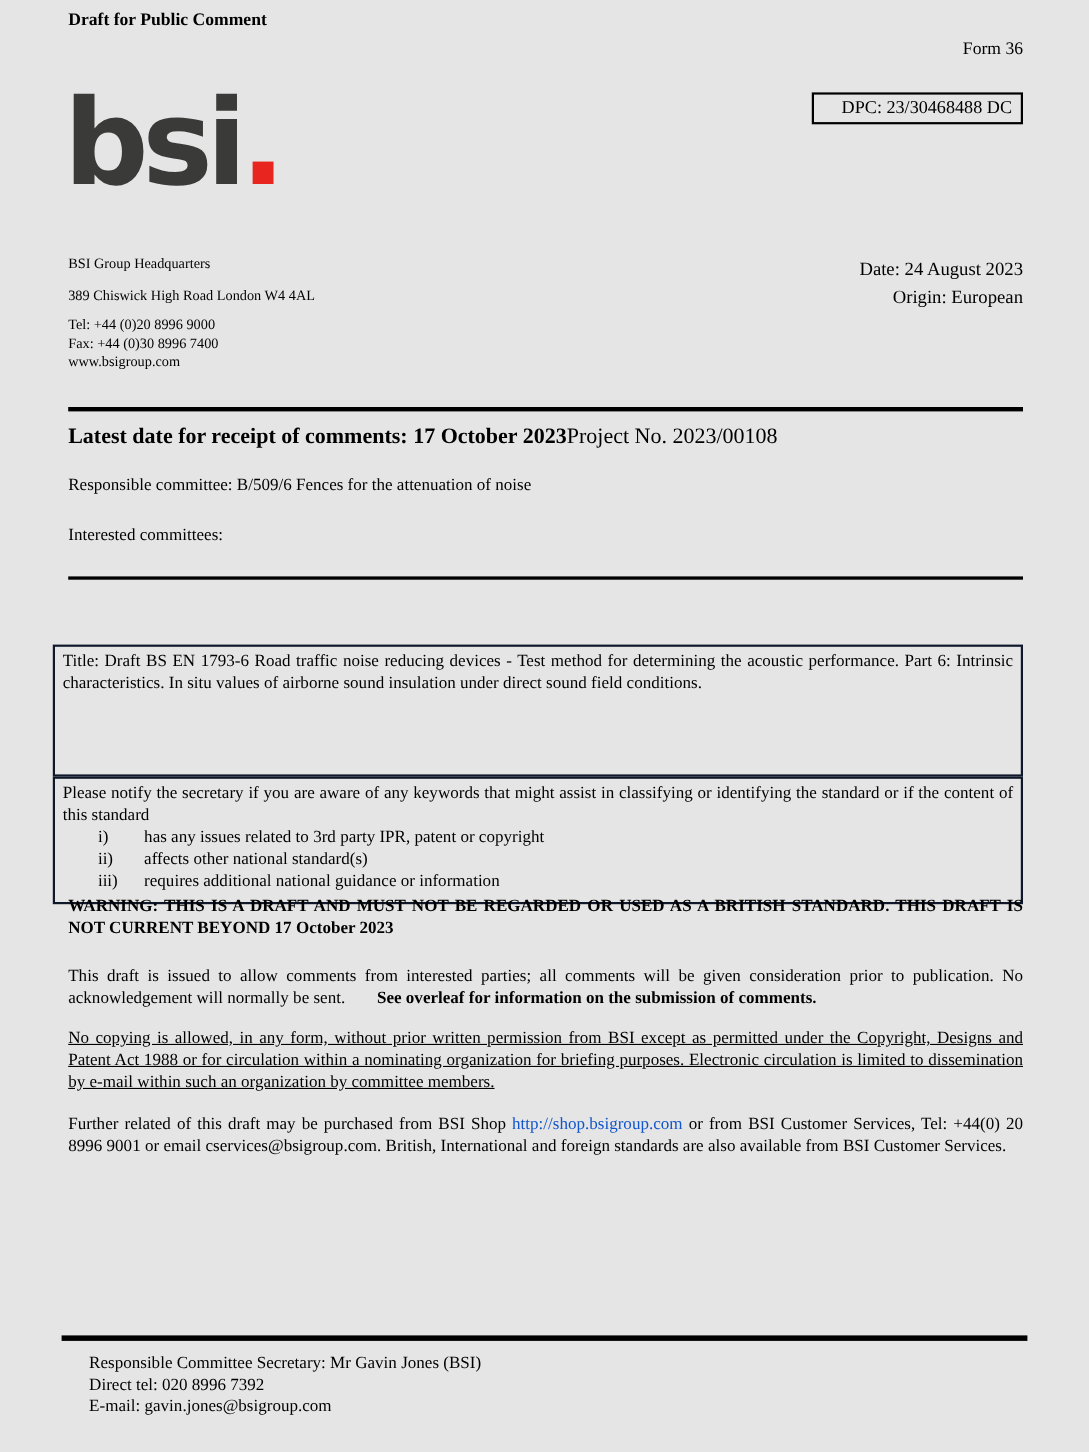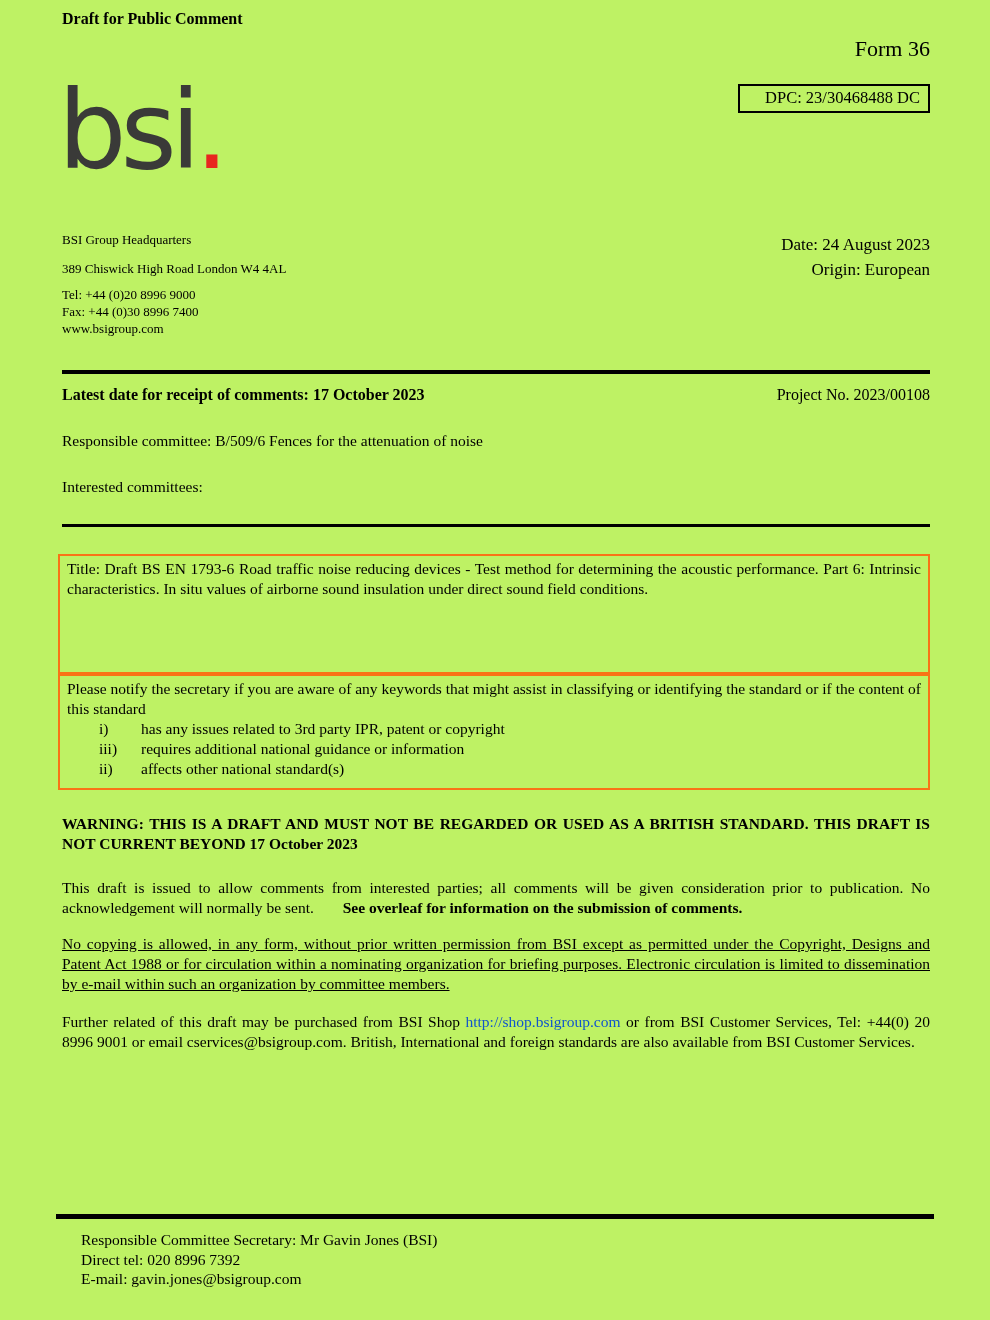--- a/index.html
+++ b/index.html
@@ -2,37 +2,37 @@
 <html><head>
 <meta charset="utf-8">
 <style>
   * { margin: 0; padding: 0; box-sizing: border-box; }
   html, body { background: #ffffff; }
   body {
     width: 990px; height: 1320px;
     font-family: "Liberation Serif", serif;
     color: #000;
   }
-  .page { position: relative; width: 990px; height: 1320px; overflow: hidden; background: #bef264; }
+  .page { position: relative; width: 990px; height: 1320px; overflow: hidden; background: #e5e5e5; }
   .abs { position: absolute; }
 
   .draft-label { left: 62px; top: 10px; font-weight: bold; font-size: 16px; }
-  .form-label  { right: 60px; top: 36px; font-size: 22px; text-align: right; }
+  .form-label  { right: 60px; top: 36px; font-size: 16px; text-align: right; }
 
   .dpc-box {
     right: 60px; top: 84px;
     border: 2px solid #000;
     padding: 2px 8px 3px 25px;
     font-size: 16.5px;
   }
 
   .logo {
     left: 58px; top: 74px;
     font-family: "DejaVu Sans", sans-serif;
-    font-weight: normal;
+    font-weight: bold;
     font-size: 108px;
     line-height: 1.05;
     letter-spacing: -6px;
     color: #3a3a38;
   }
   .logo-dot { color: #e8261f; }
 
   .address { left: 62px; top: 232px; font-size: 13px; width: 320px; }
   .addr-title { font-weight: normal; font-size: 13px; margin-bottom: 13px; }
   .addr-line  { margin-bottom: 9px; }
@@ -40,35 +40,36 @@
 
   .meta { right: 60px; top: 232px; text-align: right; font-size: 17px; line-height: 25px; }
 
   .rule { background: #000; }
   .rule1 { left: 62px; right: 60px; top: 370px; height: 4px; }
   .rule2 { left: 62px; right: 60px; top: 524px; height: 3px; }
   .rule3 { left: 56px; right: 56px; top: 1214px; height: 5px; }
 
   .comments-row {
     left: 62px; right: 60px; top: 386px;
-    display: flex; justify-content: space-between;
-    font-size: 16px;
+    display: flex; justify-content: flex-start;
+    font-size: 20px;
   }
   .comments-row .left { font-weight: bold; }
 
   .plain-line { left: 62px; font-size: 15.5px; }
   .resp-line { top: 432px; }
   .int-line  { top: 478px; }
 
   .box {
-    left: 58px; right: 60px;
-    border: 2px solid #f97316;
+    left: 48px; right: 60px;
+    border: 2px solid #0f172a;
     padding: 3px 7px;
     font-size: 15.5px;
     line-height: 20px;
+    margin-top: 32px;
   }
   .title-box { top: 554px; height: 120px; text-align: justify; }
   .keywords-box { top: 674px; height: 116px; }
   .kw-intro { text-align: justify; }
   .kw-list { margin-left: 32px; margin-top: 0; }
   .kw-item { display: flex; }
   .kw-num { width: 42px; flex: 0 0 42px; }
 
   .para {
     left: 62px; right: 60px;
@@ -132,26 +133,26 @@
   </div>
 
   <div class="abs box keywords-box">
     <div class="kw-intro">Please notify the secretary if you are aware of any keywords that might assist in classifying or identifying the standard or if the content of this standard</div>
     <div class="kw-list">
       <div class="kw-item">
         <span class="kw-num">i)</span>
         <span class="kw-text">has any issues related to 3rd party IPR, patent or copyright</span>
       </div>
       <div class="kw-item">
+        <span class="kw-num">ii)</span>
+        <span class="kw-text">affects other national standard(s)</span>
+      </div>
+      <div class="kw-item">
         <span class="kw-num">iii)</span>
         <span class="kw-text">requires additional national guidance or information</span>
-      </div>
-      <div class="kw-item">
-        <span class="kw-num">ii)</span>
-        <span class="kw-text">affects other national standard(s)</span>
       </div>
     </div>
   </div>
 
   <div class="abs para warning">WARNING: THIS IS A DRAFT AND MUST NOT BE REGARDED OR USED AS A BRITISH STANDARD. THIS DRAFT IS NOT CURRENT BEYOND 17 October 2023</div>
 
   <div class="abs para p1"><span>This draft is issued to allow comments from interested parties; all comments will be given consideration prior to publication. No acknowledgement will normally be sent. </span><span class="bold">See overleaf for information on the submission of comments.</span></div>
 
   <div class="abs para p2">No copying is allowed, in any form, without prior written permission from BSI except as permitted under the Copyright, Designs and Patent Act 1988 or for circulation within a nominating organization for briefing purposes. Electronic circulation is limited to dissemination by e-mail within such an organization by committee members.</div>
 

